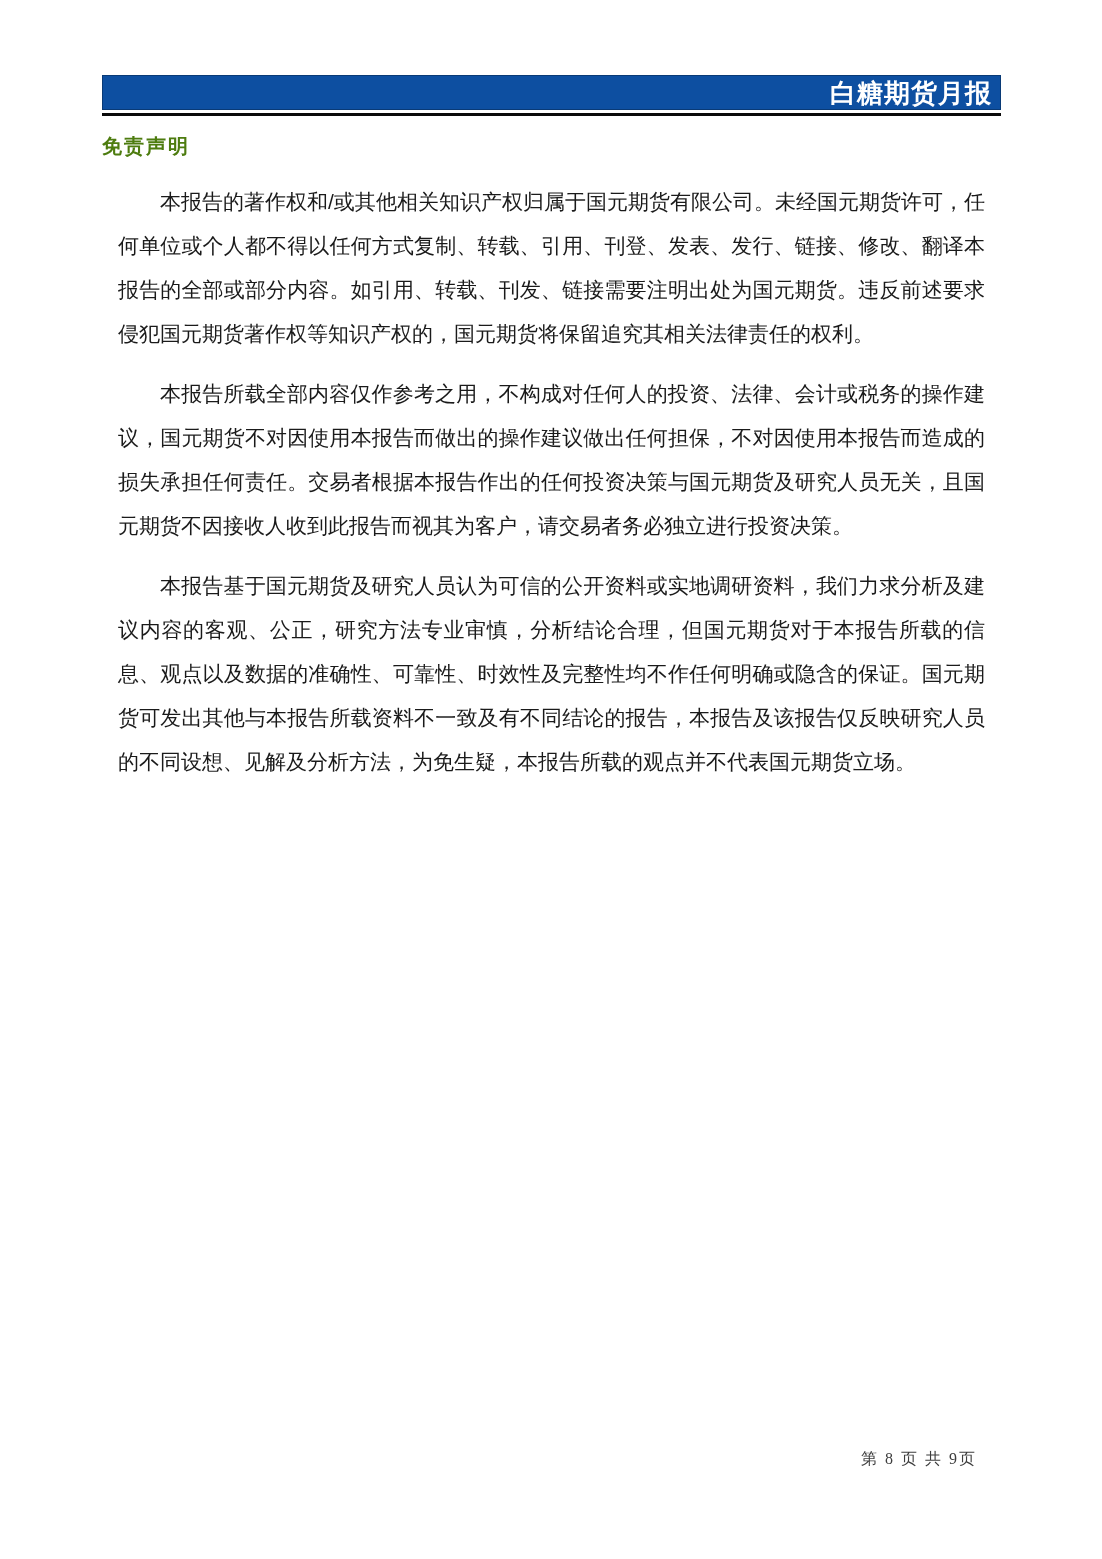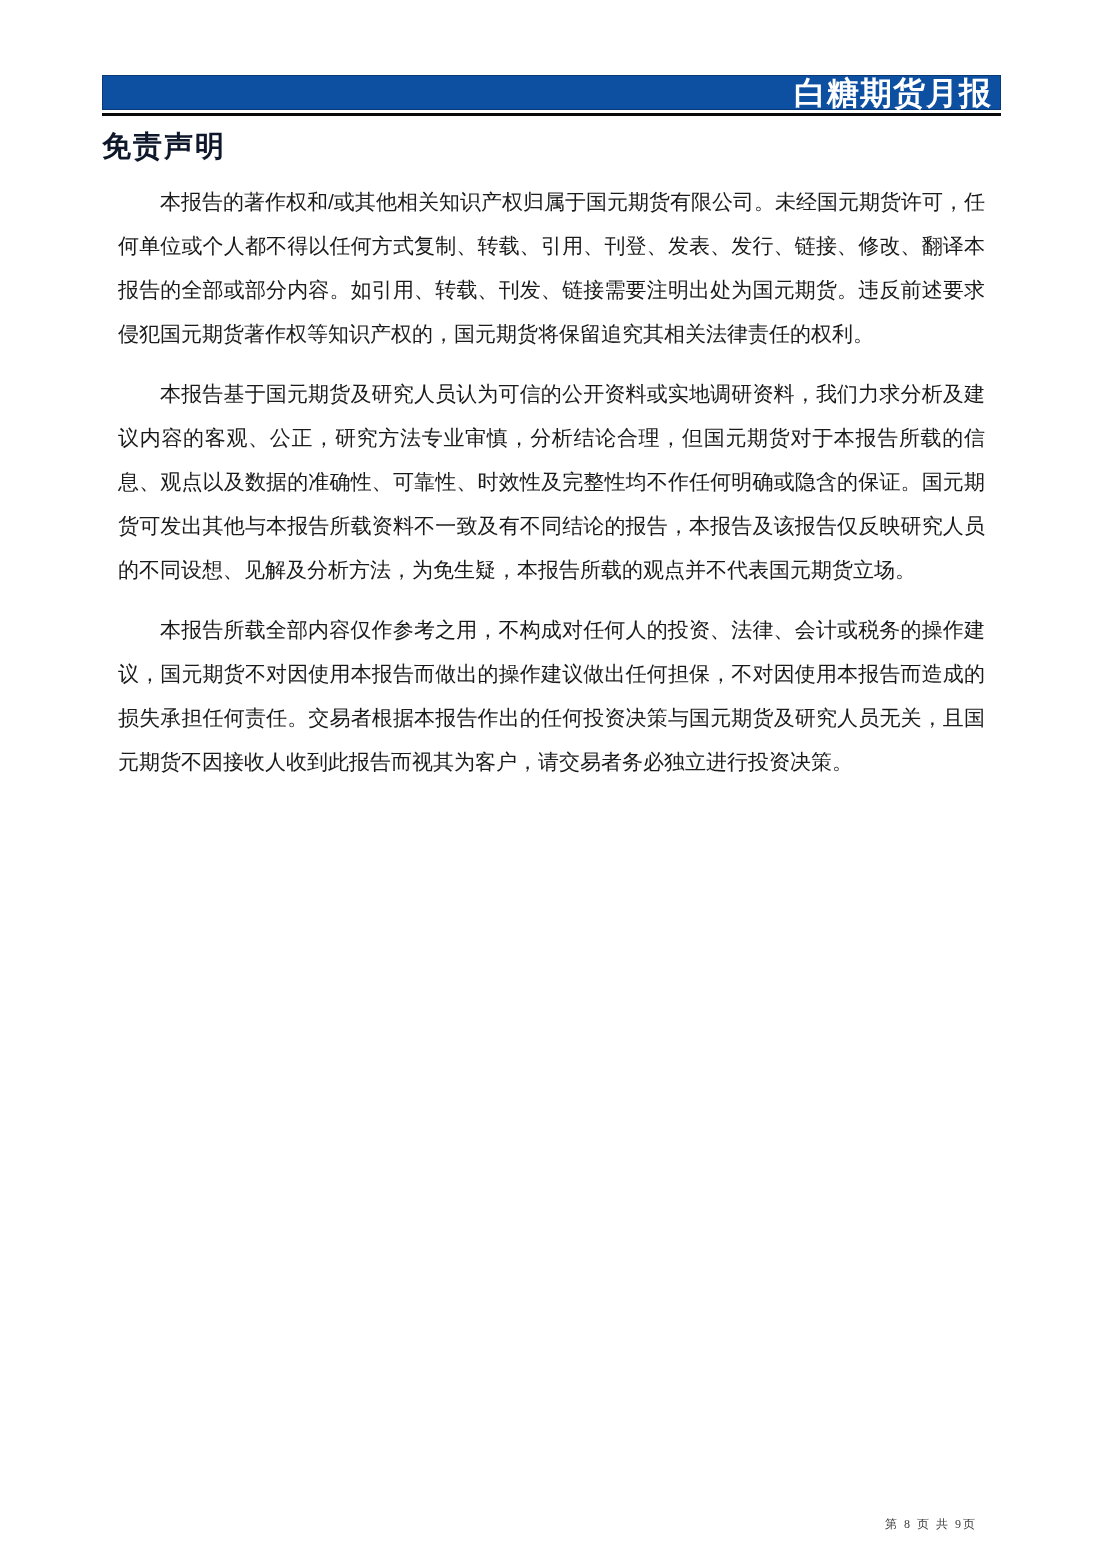--- a/index.html
+++ b/index.html
@@ -26,57 +26,56 @@
     background: #0d4fa1;
     border: 1px solid #093a76;
     box-sizing: border-box;
     display: flex;
     align-items: center;
     justify-content: flex-end;
     padding-right: 8px;
   }
   .header-title {
     color: #ffffff;
-    font-size: 32px;
+    font-size: 26px;
     font-weight: bold;
     letter-spacing: 1px;
     line-height: 1;
-    font-family: Liberation Serif, serif;
   }
   .header-divider {
     margin-top: 3px;
     height: 3px;
     background: #0a0a0a;
   }
   .section-heading {
     margin-top: 13px;
-    font-size: 29px;
+    font-size: 20px;
     line-height: 35px;
     font-weight: bold;
-    color: #0f172a;
+    color: #4d7c0f;
     letter-spacing: 2px;
   }
   .body-text {
     margin-top: 12px;
     font-size: 21px;
     line-height: 44px;
     color: #1a1a1a;
     text-align: justify;
   }
   .body-text p {
     margin: 16px;
     padding: 0;
     text-indent: 2em;
   }
   .page-footer {
     position: absolute;
-    top: 1516px;
+    top: 1449px;
     right: 125px;
     font-family: "Liberation Serif", "DejaVu Serif", serif;
-    font-size: 12px;
+    font-size: 16px;
     color: #3d3d3d;
     letter-spacing: 2px;
     white-space: pre;
   }
 </style>
 </head>
 <body>
 
 <div class="page">
   <div class="content">
@@ -84,20 +83,20 @@
     <div class="header-bar">
       <span class="header-title">白糖期货月报</span>
     </div>
 
     <div class="header-divider"></div>
 
     <div class="section-heading">免责声明</div>
 
     <div class="body-text">
       <p>本报告的著作权和/或其他相关知识产权归属于国元期货有限公司。未经国元期货许可，任何单位或个人都不得以任何方式复制、转载、引用、刊登、发表、发行、链接、修改、翻译本报告的全部或部分内容。如引用、转载、刊发、链接需要注明出处为国元期货。违反前述要求侵犯国元期货著作权等知识产权的，国元期货将保留追究其相关法律责任的权利。</p>
+      <p>本报告所载全部内容仅作参考之用，不构成对任何人的投资、法律、会计或税务的操作建议，国元期货不对因使用本报告而做出的操作建议做出任何担保，不对因使用本报告而造成的损失承担任何责任。交易者根据本报告作出的任何投资决策与国元期货及研究人员无关，且国元期货不因接收人收到此报告而视其为客户，请交易者务必独立进行投资决策。</p>
       <p>本报告基于国元期货及研究人员认为可信的公开资料或实地调研资料，我们力求分析及建议内容的客观、公正，研究方法专业审慎，分析结论合理，但国元期货对于本报告所载的信息、观点以及数据的准确性、可靠性、时效性及完整性均不作任何明确或隐含的保证。国元期货可发出其他与本报告所载资料不一致及有不同结论的报告，本报告及该报告仅反映研究人员的不同设想、见解及分析方法，为免生疑，本报告所载的观点并不代表国元期货立场。</p>
-      <p>本报告所载全部内容仅作参考之用，不构成对任何人的投资、法律、会计或税务的操作建议，国元期货不对因使用本报告而做出的操作建议做出任何担保，不对因使用本报告而造成的损失承担任何责任。交易者根据本报告作出的任何投资决策与国元期货及研究人员无关，且国元期货不因接收人收到此报告而视其为客户，请交易者务必独立进行投资决策。</p>
     </div>
 
   </div>
 
   <div class="page-footer">第 8 页 共 9页</div>
 </div>
 
 </body></html>

